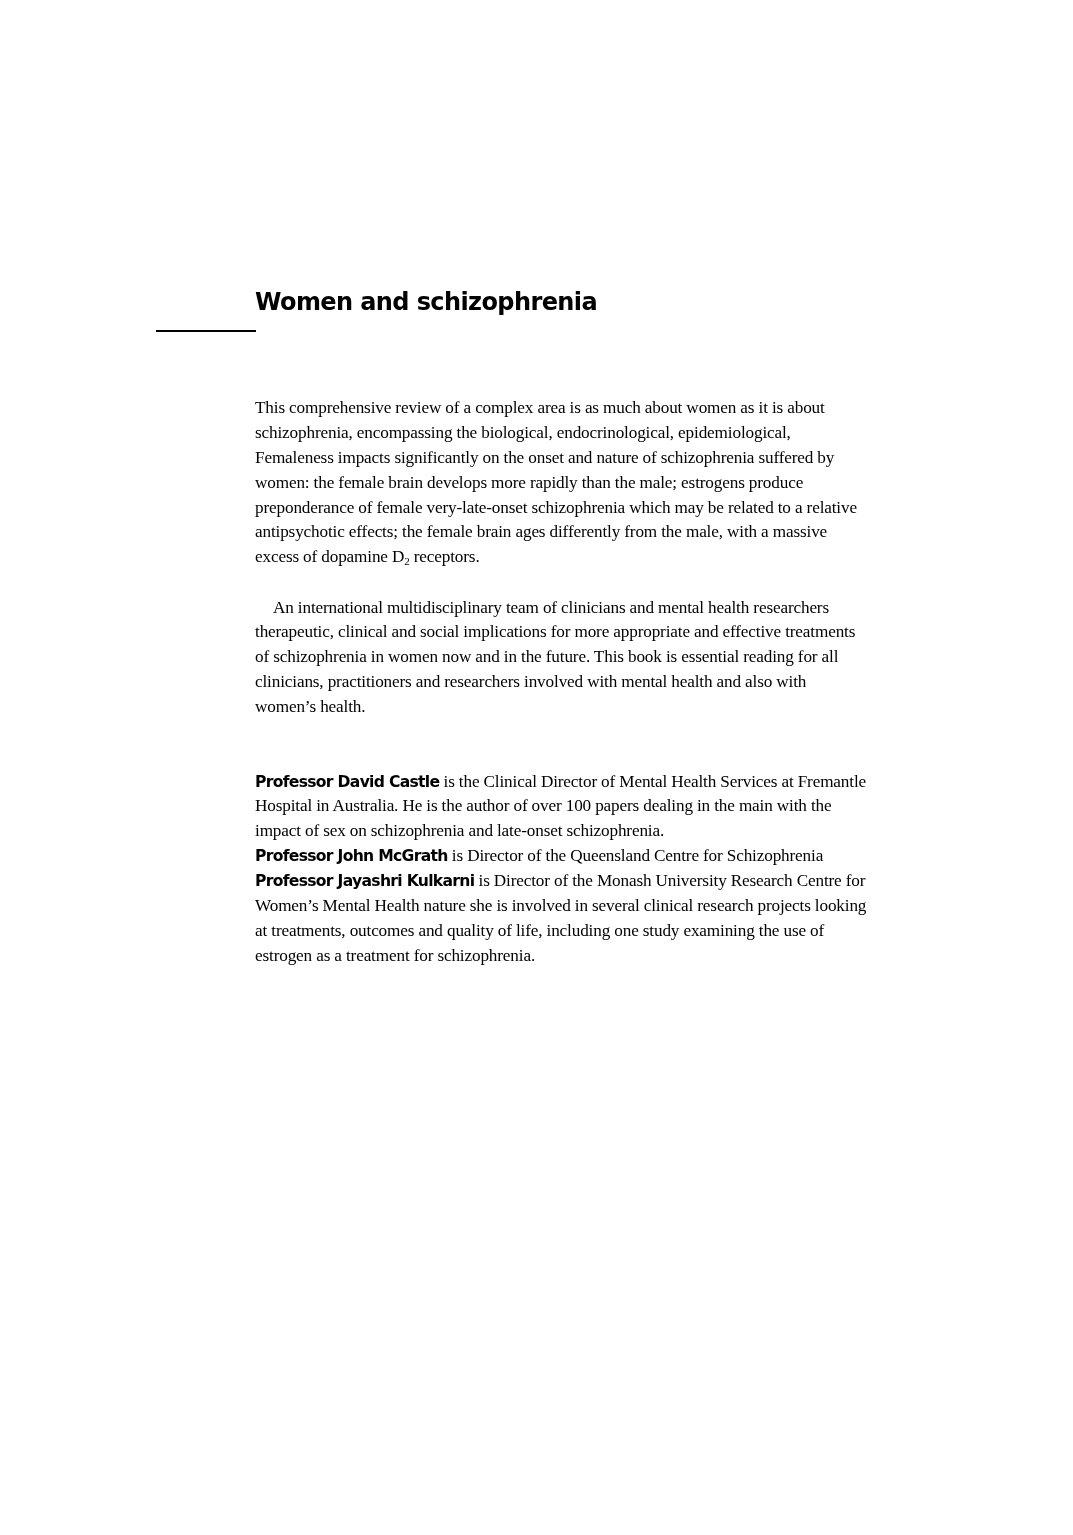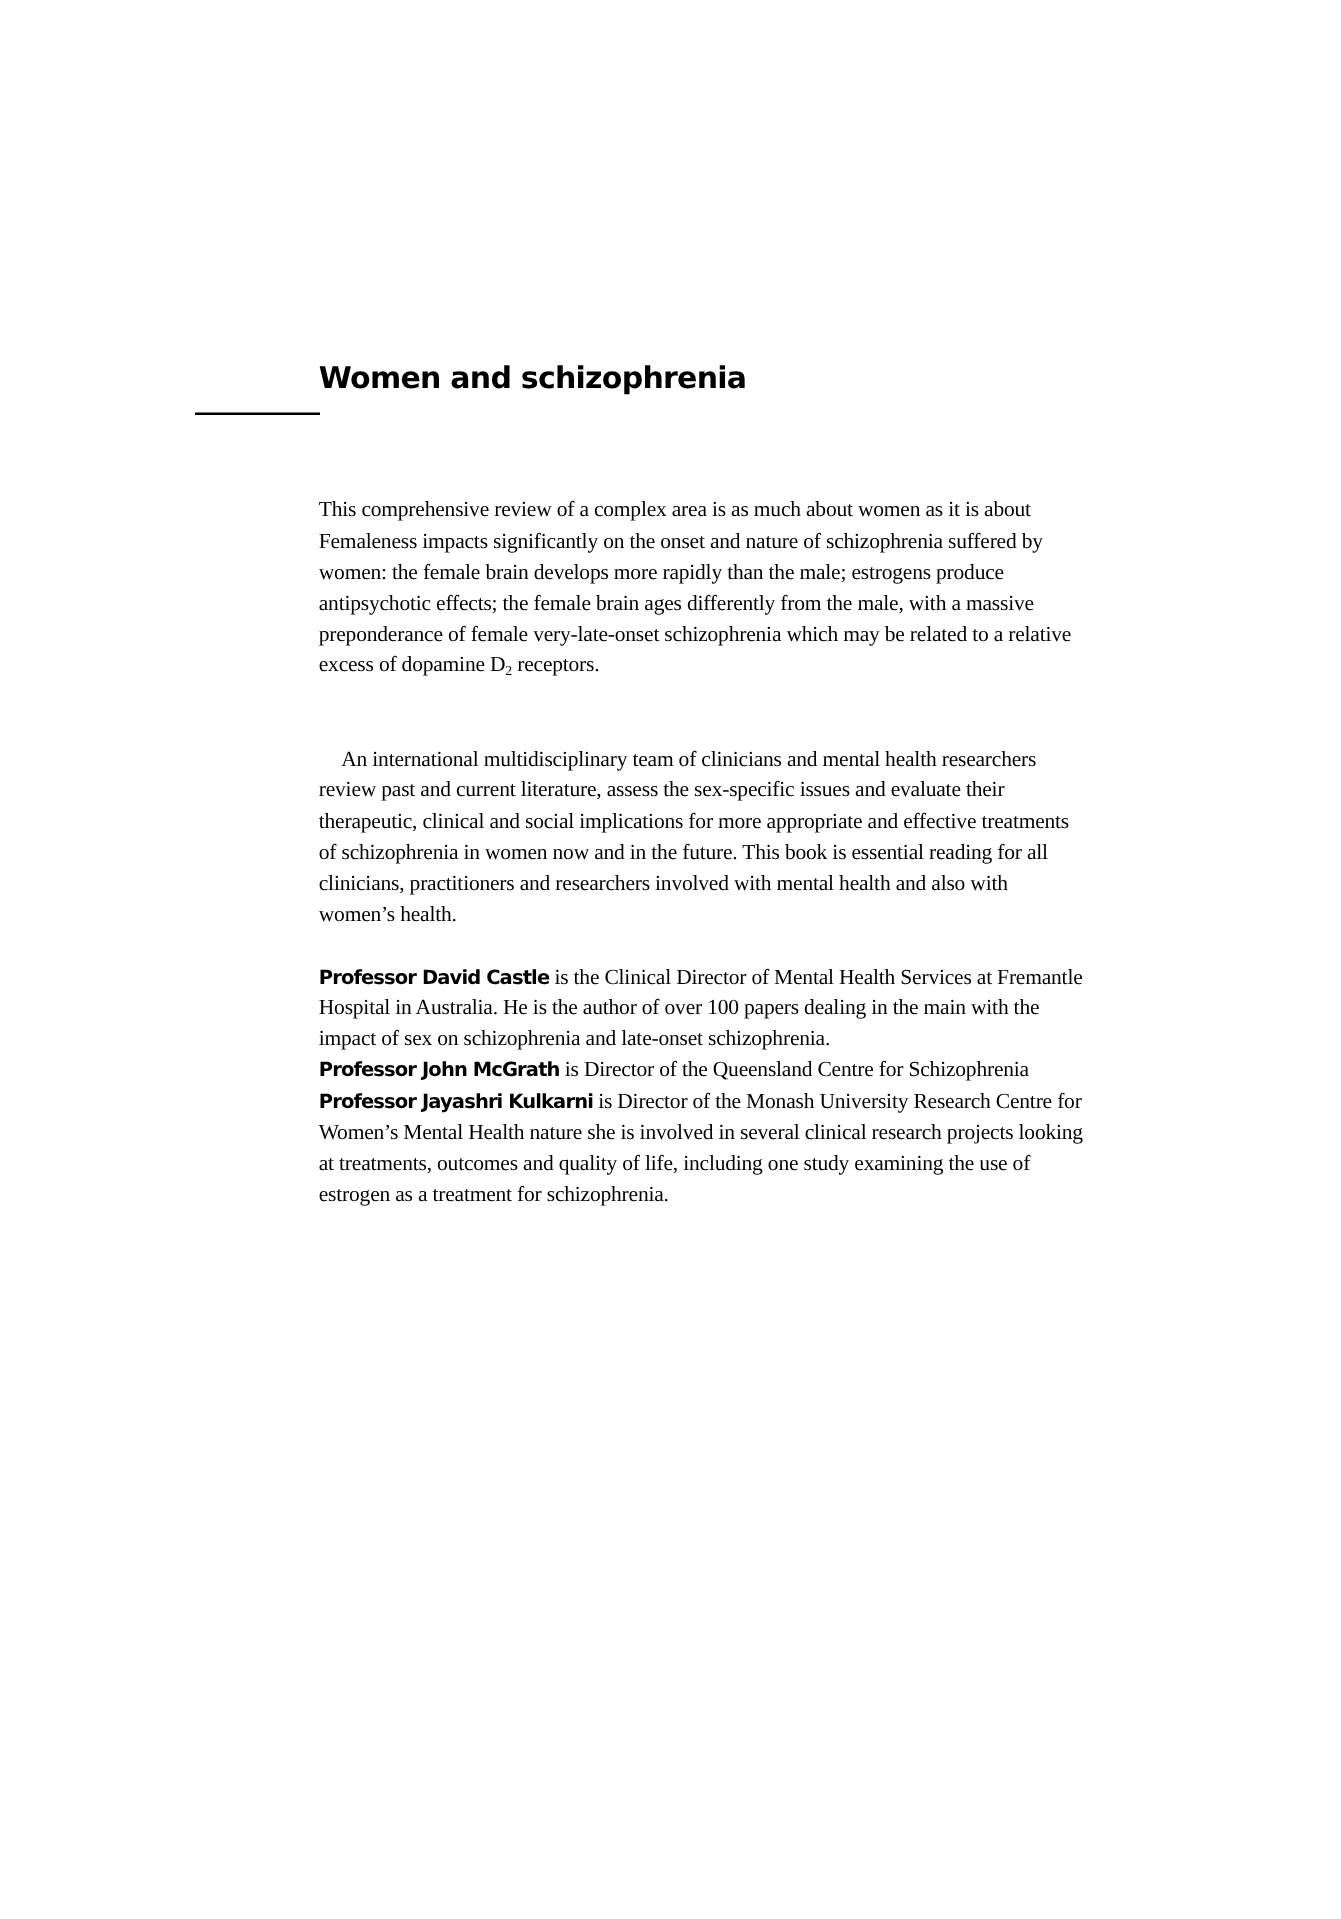--- a/index.html
+++ b/index.html
@@ -30,30 +30,30 @@
     sub { font-size: 11px; vertical-align: -3px; line-height: 0; }
   </style>
 </head>
 <body>
 
 <h1 class="title">Women and schizophrenia</h1>
 <div class="rule"></div>
 
 <div class="body para1">
   <span class="line">This comprehensive review of a complex area is as much about women as it is about</span>
+  <span class="line">schizophrenia, encompassing the biological, endocrinological, epidemiological,</span>
   <span class="line">Femaleness impacts significantly on the onset and nature of schizophrenia suffered by</span>
   <span class="line">women: the female brain develops more rapidly than the male; estrogens produce</span>
+  <span class="line">preponderance of female very-late-onset schizophrenia which may be related to a relative</span>
   <span class="line">antipsychotic effects; the female brain ages differently from the male, with a massive</span>
-  <span class="line">preponderance of female very-late-onset schizophrenia which may be related to a relative</span>
   <span class="line"><span>excess of dopamine D</span><sub>2</sub><span> receptors.</span></span>
 </div>
 
 <div class="body para2">
   <span class="line indent">An international multidisciplinary team of clinicians and mental health researchers</span>
-  <span class="line">review past and current literature, assess the sex-specific issues and evaluate their</span>
   <span class="line">therapeutic, clinical and social implications for more appropriate and effective treatments</span>
   <span class="line">of schizophrenia in women now and in the future. This book is essential reading for all</span>
   <span class="line">clinicians, practitioners and researchers involved with mental health and also with</span>
   <span class="line">women’s health.</span>
 </div>
 
 <div class="body bios">
   <span class="line"><span class="name">Professor David Castle</span><span> is the Clinical Director of Mental Health Services at Fremantle</span></span>
   <span class="line">Hospital in Australia. He is the author of over 100 papers dealing in the main with the</span>
   <span class="line">impact of sex on schizophrenia and late-onset schizophrenia.</span>

